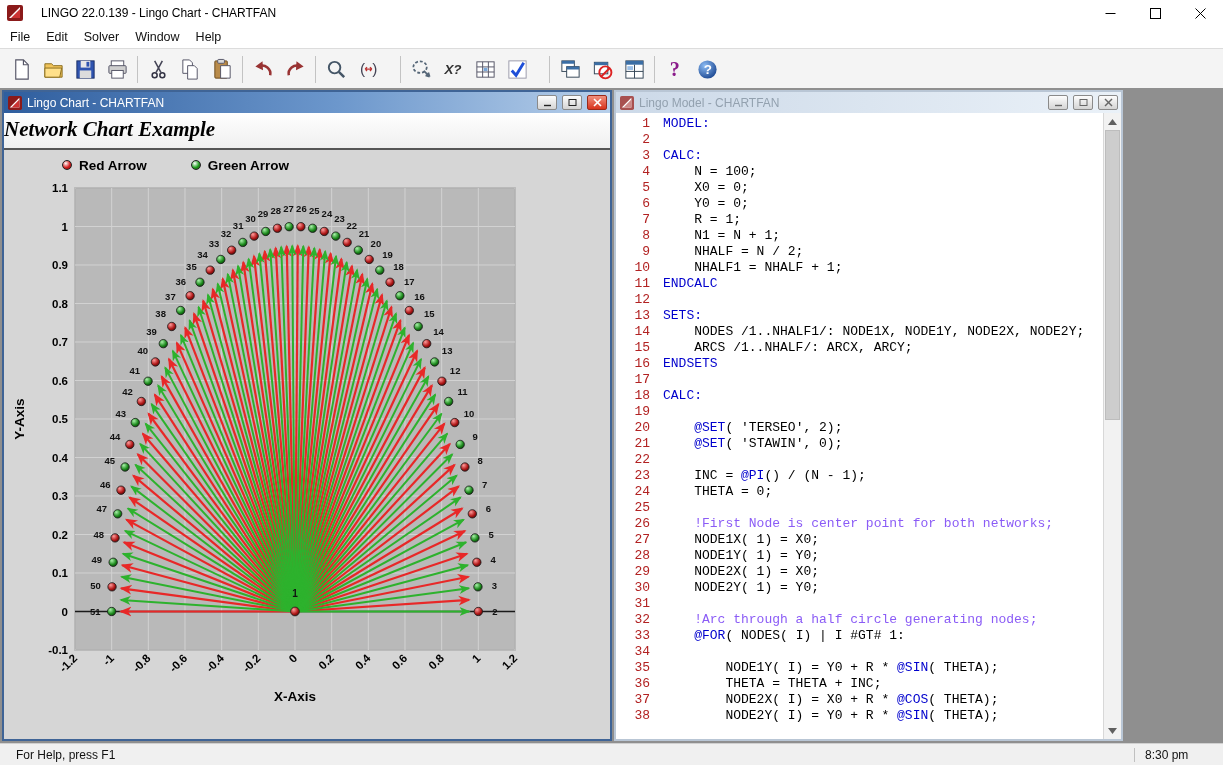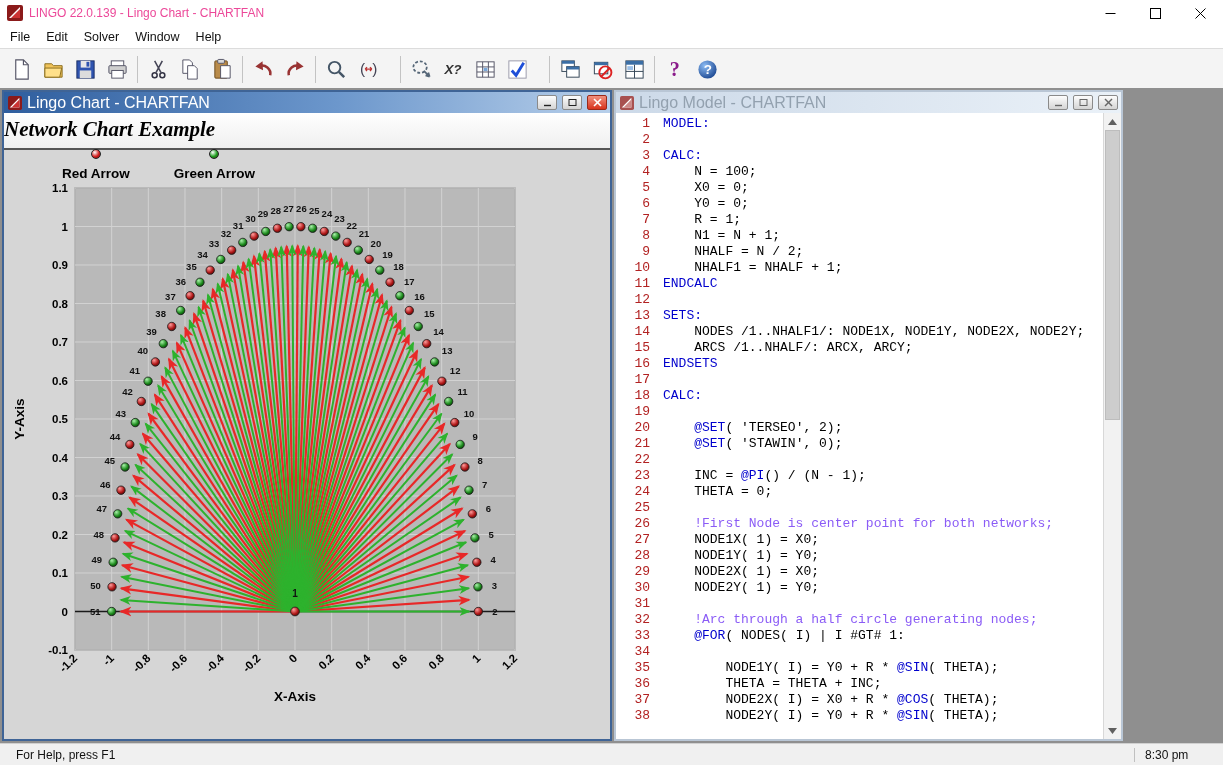--- a/index.html
+++ b/index.html
@@ -2,21 +2,21 @@
 <html><head>
 <meta charset="utf-8">
 <style>
   html,body{margin:0;padding:0;}
   body{width:1223px;height:765px;overflow:hidden;font-family:"Liberation Sans",sans-serif;background:#fff;position:relative;}
   button{font-family:inherit;cursor:default;}
 
   
   .titlebar{height:26px;display:flex;align-items:center;background:#ffffff;}
   .app-icon{width:16px;height:16px;margin-left:7px;flex:none;}
-  .title-text{font-size:12px;margin-left:6px;color:#ec4899;white-space:nowrap;}
+  .title-text{font-size:12px;margin-left:18px;color:#000000;white-space:nowrap;}
   .win-controls{margin-left:auto;display:flex;height:100%;}
   .winbtn{width:45px;height:100%;border:none;background:#fff;display:flex;align-items:center;justify-content:center;padding:0;}
 
   
   .menubar{height:22px;display:flex;align-items:center;padding-left:2px;background:#fff;font-size:12.5px;color:#111;}
   .menu-item{padding:2px 8px;}
 
   
   .toolbar{height:40px;background:#f4f4f4;border-top:1px solid #dcdcdc;border-bottom:1px solid #b5b5b5;display:flex;align-items:center;padding-left:5px;}
   .tbtn{width:32px;height:31px;border:1px solid transparent;background:transparent;display:flex;align-items:center;justify-content:center;padding:0;}
@@ -25,30 +25,30 @@
   .tgap{width:12px;flex:none;}
 
   
   .mdi{position:absolute;top:88px;left:0;width:1223px;height:655px;background:#8f8f8f;}
   .child{position:absolute;top:2px;height:651px;background:#fff;display:flex;flex-direction:column;box-sizing:border-box;}
   .child.chart-win{left:2px;width:610px;border:2px solid #3f6496;}
   .child.model-win{left:614px;width:509px;border:2px solid #b9c6d5;}
   .caption{height:21px;flex:none;display:flex;align-items:center;padding:0 3px 0 4px;gap:5px;}
   .caption.active{background:linear-gradient(90deg,#2f5e9e 0%,#6c97cc 55%,#b7cfea 100%);color:#fff;}
   .caption.inactive{background:linear-gradient(90deg,#ccd9e8 0%,#eaf1f8 100%);color:#93a1af;}
-  .caption-title{font-size:16px;flex:1;white-space:nowrap;overflow:hidden;}
+  .caption-title{font-size:12px;flex:1;white-space:nowrap;overflow:hidden;}
   .cap-icon{width:14px;height:14px;flex:none;}
   .cap-btn{width:20px;height:15px;border:1px solid #8a8a8a;border-radius:2px;background:linear-gradient(#fdfdfd,#d4d4d4);display:flex;align-items:center;justify-content:center;padding:0;flex:none;}
   .cap-btn.close-active{background:linear-gradient(#f0907e,#d8331d);border-color:#9a2a1a;}
 
   
   .chart-body{flex:1;background:#d6d6d6;overflow:hidden;display:flex;flex-direction:column;}
   .chart-title-band{height:35px;flex:none;background:linear-gradient(#ffffff,#efefef);border-bottom:2px solid #555;text-align:left;font-family:"Liberation Serif",serif;font-style:italic;font-weight:bold;font-size:21px;line-height:33px;color:#000;}
   .chart-legend{height:30px;flex:none;display:flex;align-items:center;gap:44px;padding-left:58px;font-size:13.5px;font-weight:bold;color:#000;}
-  .legend-item{display:flex;align-items:center;gap:7px;flex-direction:column;}
+  .legend-item{display:flex;align-items:center;gap:7px;}
   .legend-bullet{width:10px;height:10px;border-radius:50%;border:1px solid #222;box-sizing:border-box;}
   #chart-svg{display:block;}
 
   
   .editor{flex:1;display:flex;background:#fff;overflow:hidden;}
   .code-pane{flex:1;padding-top:3px;overflow:hidden;}
   .code-line{display:flex;height:16px;font-family:"Liberation Mono",monospace;font-size:13px;line-height:16px;}
   .ln{width:34px;text-align:right;padding-right:13px;color:#b22222;flex:none;}
   .code{white-space:pre;}
   .k{color:#0000cd;} .c{color:#8b5cf6;} .t{color:#000;}

